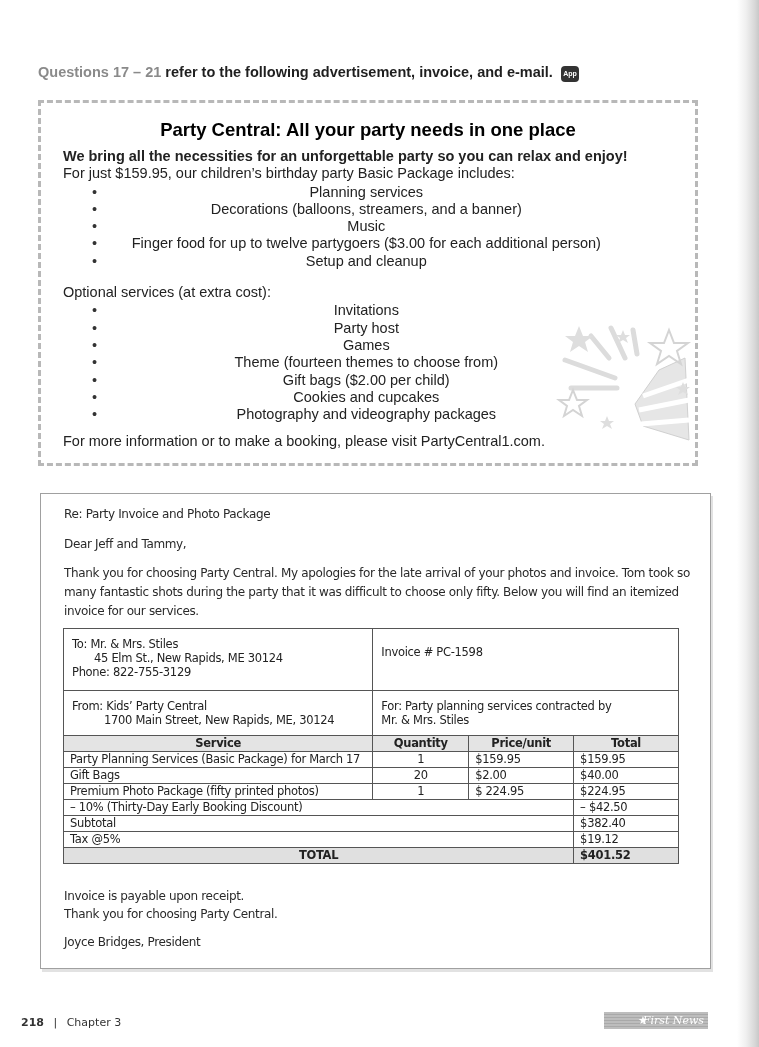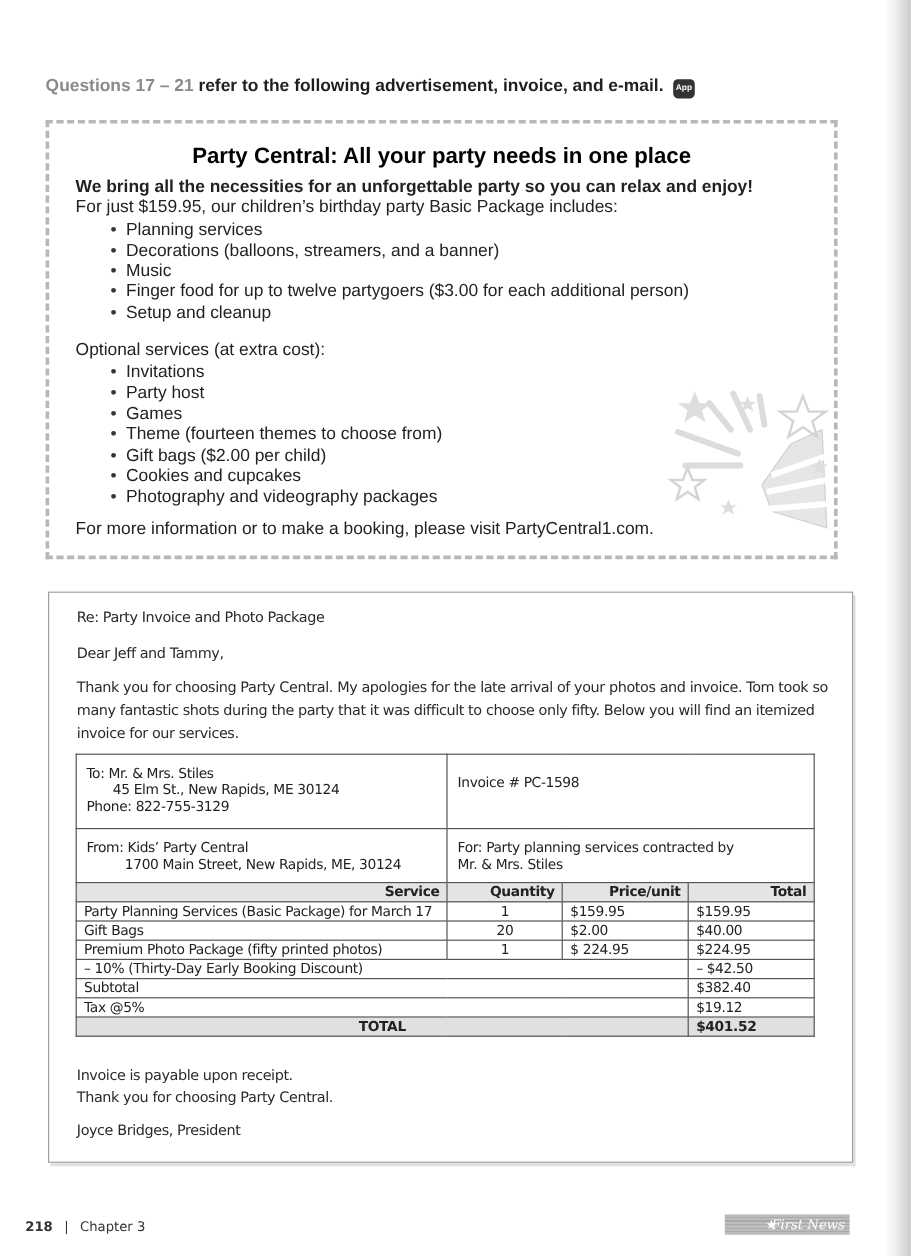--- a/index.html
+++ b/index.html
@@ -30,21 +30,21 @@
     position: absolute; left: 38px; top: 100px; width: 660px; height: 366px;
     border: 3px dashed #b8b8b8; box-sizing: border-box;
     font-family: "Liberation Sans", sans-serif;
   }
   .ad-title {
     position: absolute; left: 0; right: 0; top: 16px; text-align: center;
     font-weight: bold; font-size: 18.5px; color: #000000;
   }
   .ad-body { position: absolute; left: 22px; top: 45px; font-size: 14.5px; line-height: 17.3px; color: #222; }
   .ad-body .lead { font-weight: bold; }
-  .ad-body ul { margin: 1px 0 0 0; padding-left: 42px; list-style: none; }
+  .ad-body ul { margin: 1px 0 0 0; padding-left: 42px; list-style: none; text-align: center; }
   .ad-body li { position: relative; }
   .ad-body li::before { content: "•"; position: absolute; left: -13px; color: #333; }
   .ad-body .opt-head { margin-top: 14px; }
   .ad-body .more { margin-top: 10px; }
   .popper { position: absolute; left: 510px; top: 205px; width: 150px; height: 140px; }
 
   
   .letter {
     position: absolute; left: 40px; top: 493px; width: 671px; height: 476px;
     border: 1px solid #a0a0a0; box-sizing: border-box; background: #fff;
@@ -55,21 +55,21 @@
   .letter .p { position: absolute; left: 23px; width: 630px; line-height: 19px; }
 
   table.inv {
     position: absolute; left: 22px; top: 134px; width: 616px;
     border-collapse: collapse; font-size: 11.5px; color: #222; letter-spacing: -0.3px;
     font-family: "DejaVu Sans", sans-serif;
     padding-left: 39px;
   }
   table.inv td, table.inv th { border: 1px solid #555; padding: 0 6px; height: 15px; line-height: 15px; }
   table.inv .info td { vertical-align: top; padding: 8px 8px; line-height: 14px; }
-  table.inv .hdr th { background: #e4e4e4; font-weight: bold; text-align: right; }
+  table.inv .hdr th { background: #e4e4e4; font-weight: bold; text-align: center; }
   table.inv .num { text-align: left; margin-top: 42px; }
   table.inv .ctr { text-align: center; }
   table.inv .total-row td { background: #e0e0e0; font-weight: bold; }
   .indent { padding-left: 22px; display: block; }
   .indent2 { padding-left: 32px; display: block; }
 
   .footer {
     position: absolute; left: 21px; top: 1016px;
     font-family: "DejaVu Sans", sans-serif; font-size: 11px; color: #333;
   }

